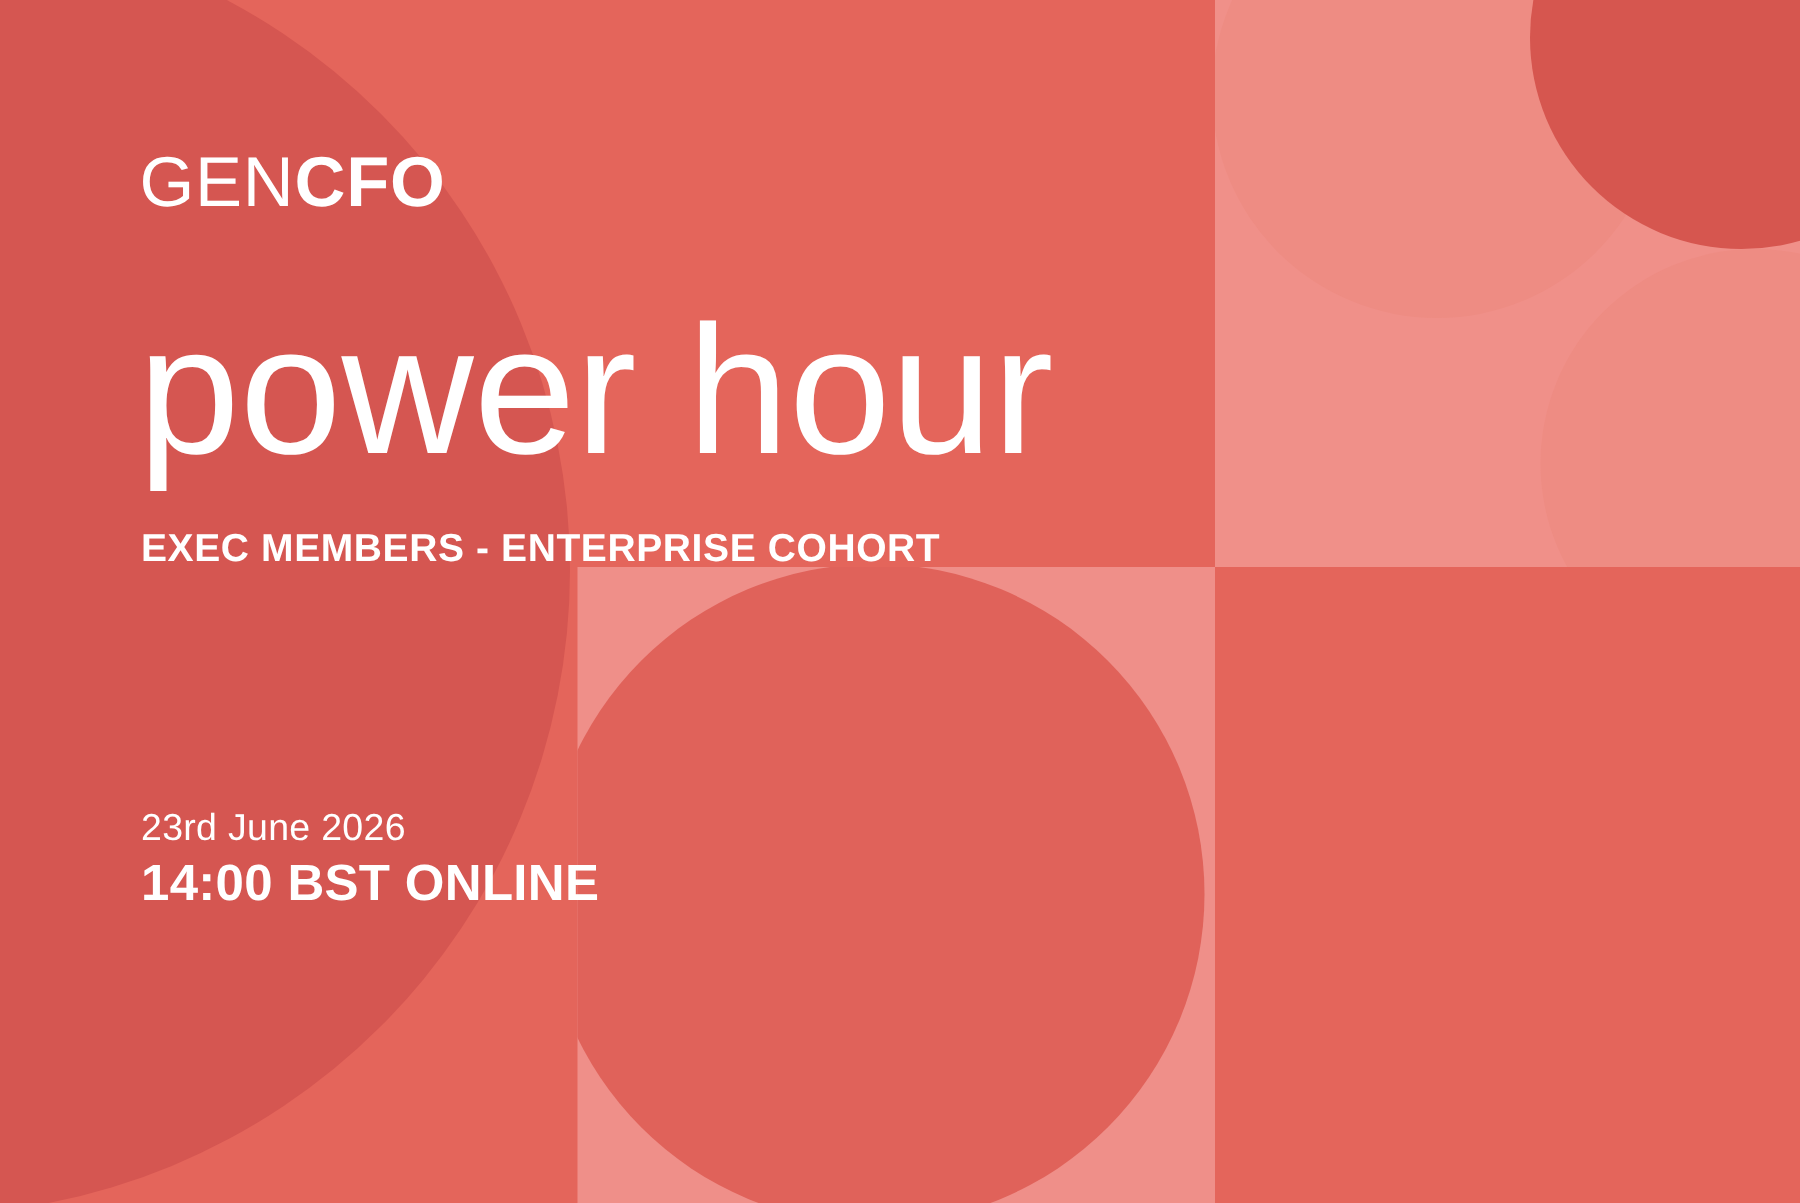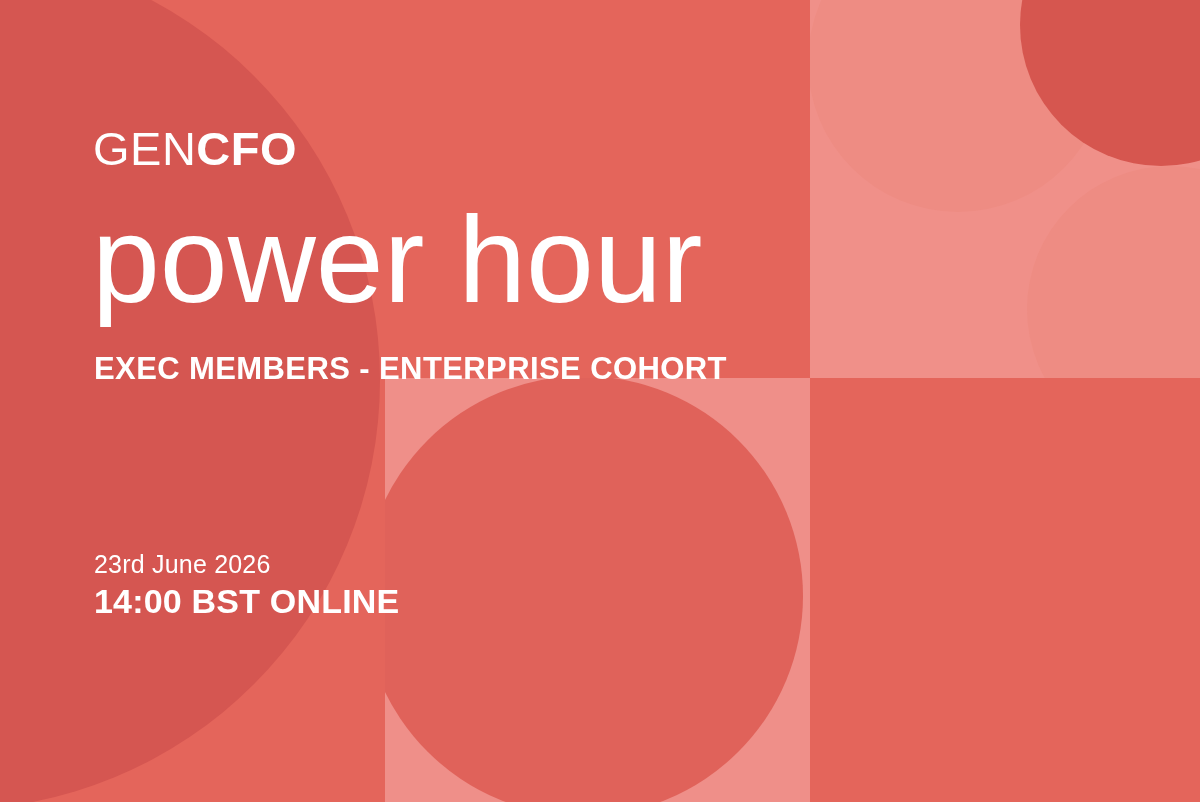--- a/index.html
+++ b/index.html
@@ -104,21 +104,20 @@
 
   .logo {
     position: absolute;
     left: 93px;
     top: 97px;
     color: #ffffff;
     font-size: 47px;
     line-height: 1;
     letter-spacing: 0.5px;
     white-space: nowrap;
-    margin-top: 28px;
   }
   .logo .gen {
     font-weight: 300;
   }
   .logo .cfo {
     font-weight: 700;
   }
 
   .headline {
     position: absolute;
@@ -130,40 +129,39 @@
     line-height: 1.05;
     letter-spacing: 0px;
     white-space: nowrap;
   }
 
   .subhead {
     position: absolute;
     left: 94px;
     top: 350px;
     color: #ffffff;
-    font-size: 31px;
+    font-size: 26px;
     font-weight: 700;
     letter-spacing: 0.4px;
     line-height: 1.2;
     white-space: nowrap;
   }
 
   .when {
     position: absolute;
     left: 94px;
     top: 536px;
     color: #ffffff;
     line-height: 1.28;
     white-space: nowrap;
   }
   .when .date {
     font-size: 25px;
     font-weight: 300;
     letter-spacing: 0.2px;
-    margin-top: 12px;
   }
   .when .time {
     font-size: 34px;
     font-weight: 700;
     letter-spacing: 0.2px;
   }
 </style>
 </head>
 <body>
 

